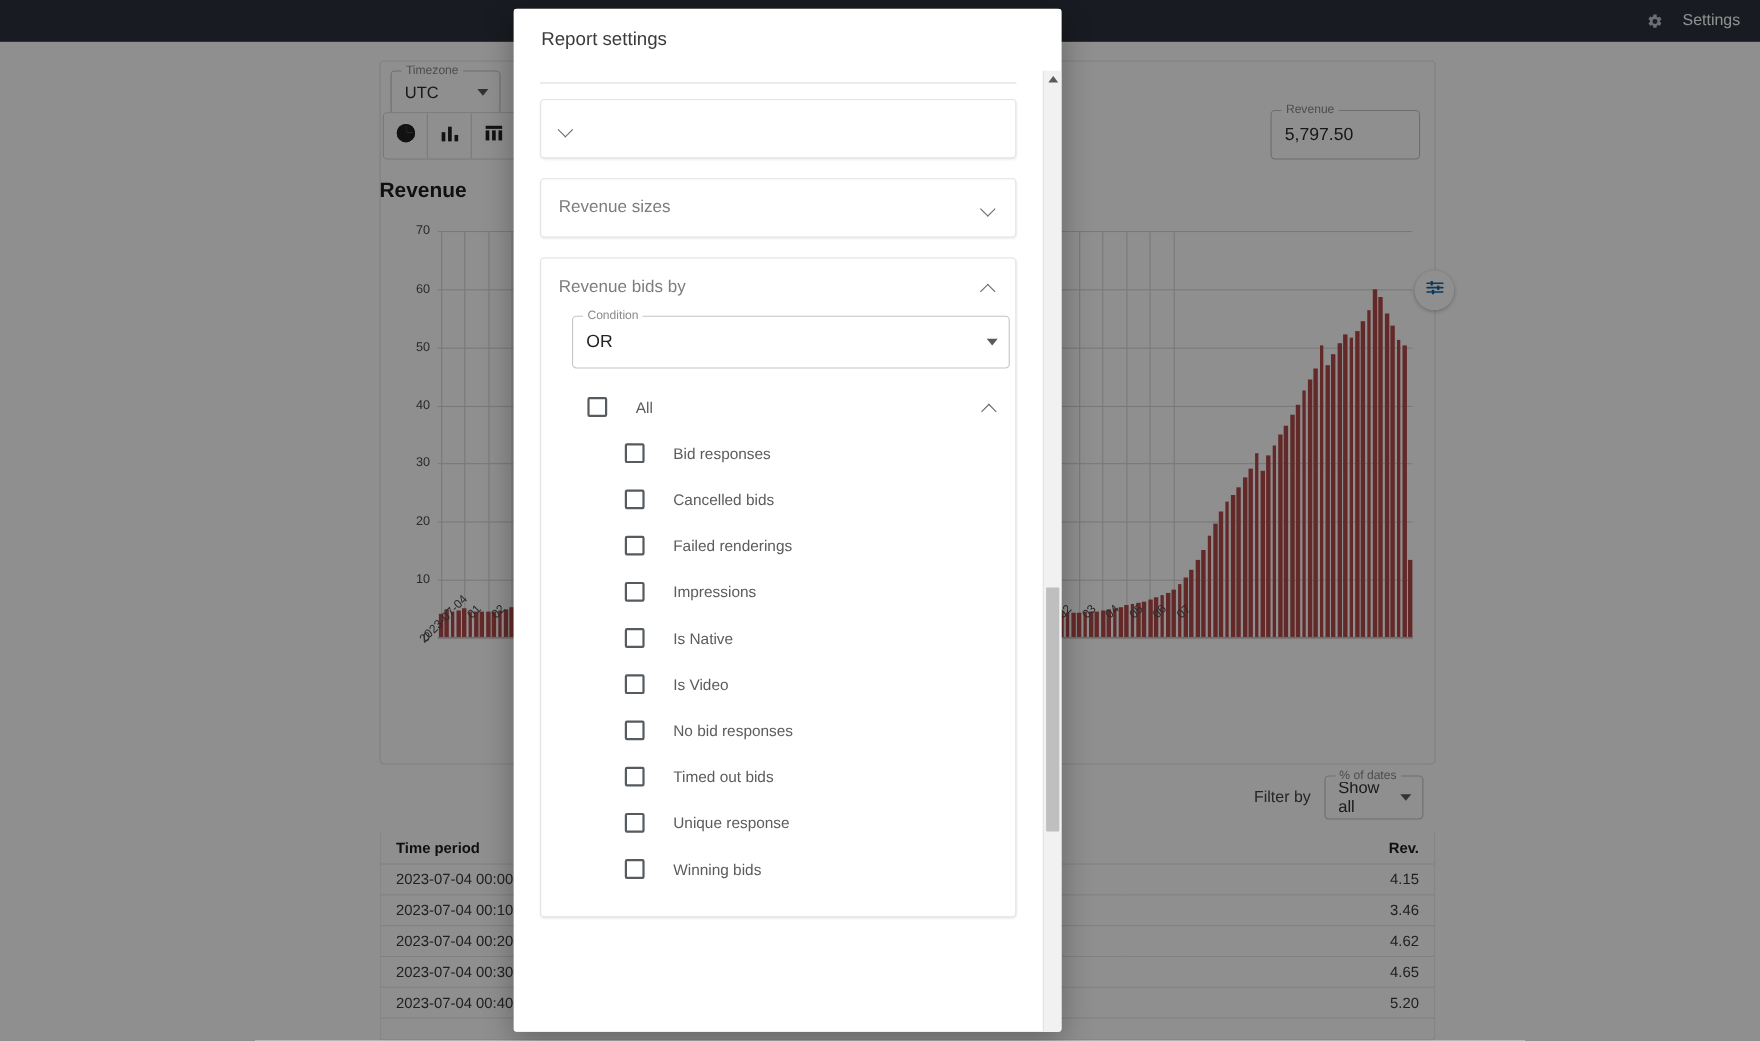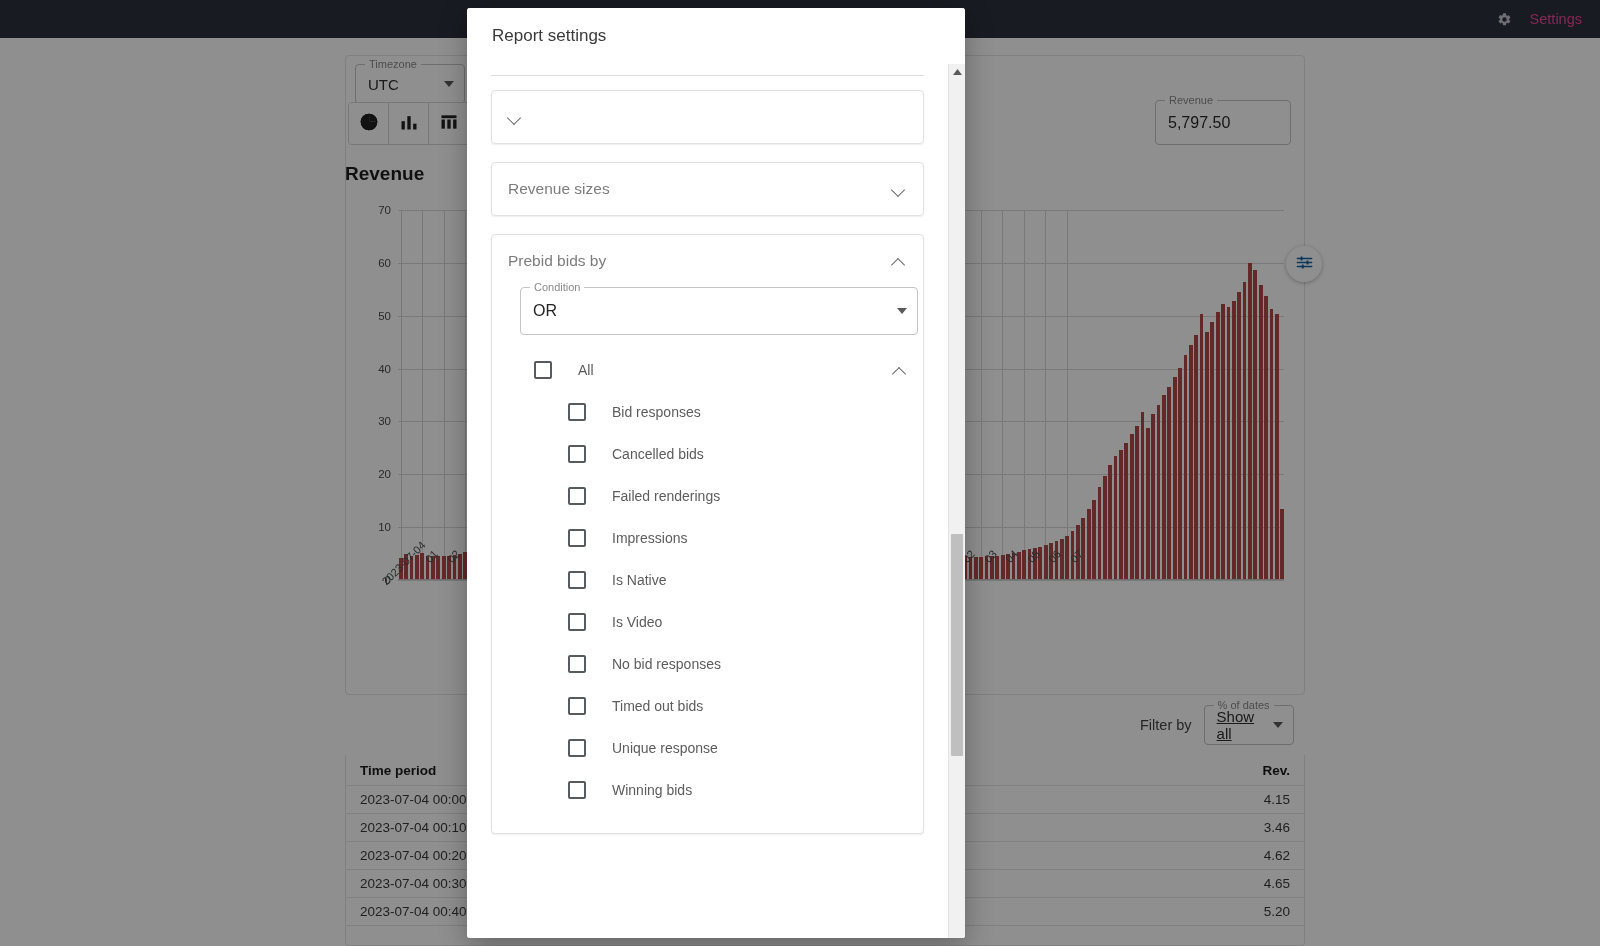--- a/index.html
+++ b/index.html
@@ -17,21 +17,21 @@
     background: #ffffff;
   }
   #topbar {
     position: absolute; top: 0; left: 0; width: 1600px; height: 38px;
     background: #2b303b;
     display: flex; align-items: center; justify-content: flex-end;
     padding-right: 18px;
   }
   #topbar .settings-link {
     display: flex; align-items: center; gap: 18px;
-    color: #ec4899; font-size: 14.5px;
+    color: #ffffff; font-size: 14.5px;
     cursor: pointer;
   }
   .gear {
     width: 15px; height: 15px; position: relative; display:inline-block;
   }
   .gear svg { display:block; }
 
   
   #content-card {
     position: absolute; left: 345px; top: 55px;
@@ -69,21 +69,21 @@
   .outlined-field > .value {
     font-size: 15px; color: #2f2f2f; flex: 1;
   }
   .caret-down {
     width: 0; height: 0;
     border-left: 5px solid transparent;
     border-right: 5px solid transparent;
     border-top: 6px solid #5a5a5a;
   }
 
-  #timezone-wrap { position: absolute; left: 355px; top: 64px; width: 110px; gap: 31px; }
+  #timezone-wrap { position: absolute; left: 355px; top: 64px; width: 100px; gap: 31px; }
 
   
   #view-toggle {
     position: absolute; left: 348px; top: 102px;
     display: flex; border: 1px solid #d6d6d6; border-radius: 4px; overflow: hidden;
     background: #fff;
   }
   #view-toggle .tb {
     width: 40px; height: 41px; display: flex; align-items: center; justify-content: center;
     border-right: 1px solid #d6d6d6; cursor: pointer; background: #fff;
@@ -148,21 +148,21 @@
   }
   #chart .xaxis { position: absolute; left: 38px; right: 6px; bottom: 40px; height: 1px; background: #c3c3c3; }
 
   
   #filterby-row {
     position: absolute; left: 1140px; top: 705px;
     display: flex; align-items: center; gap: 12px;
   }
   #filterby-row .lbl { font-size: 14.5px; color: #434343; }
   #showall-wrap { width: 90px; }
-  #showall-wrap .value { font-size: 15px; text-decoration: underline; }
+  #showall-wrap .value { font-size: 15px; }
 
   
   #data-table {
     position: absolute; left: 346px; top: 757px;
     width: 958px;
     border-collapse: collapse;
     font-size: 13.5px;
   }
   #data-table th, #data-table td {
     border-bottom: 1px solid #e6e6e6;
@@ -693,21 +693,21 @@
       <div class="accordion">
         <div class="accordion-head">
           <span class="title">Revenue sizes</span>
           <span class="chev"></span>
         </div>
       </div>
 
 
       <div id="filter-panel">
         <div class="accordion-head">
-          <span class="title">Prebid bids by</span>
+          <span class="title">Revenue bids by</span>
           <span class="chev up"></span>
         </div>
 
         <div id="filter-panel-body">
 
           <div id="condition-wrap" class="outlined-field">
             <span class="legend">Condition</span>
             <span class="value">OR</span>
             <span class="caret-down"></span>
           </div>

